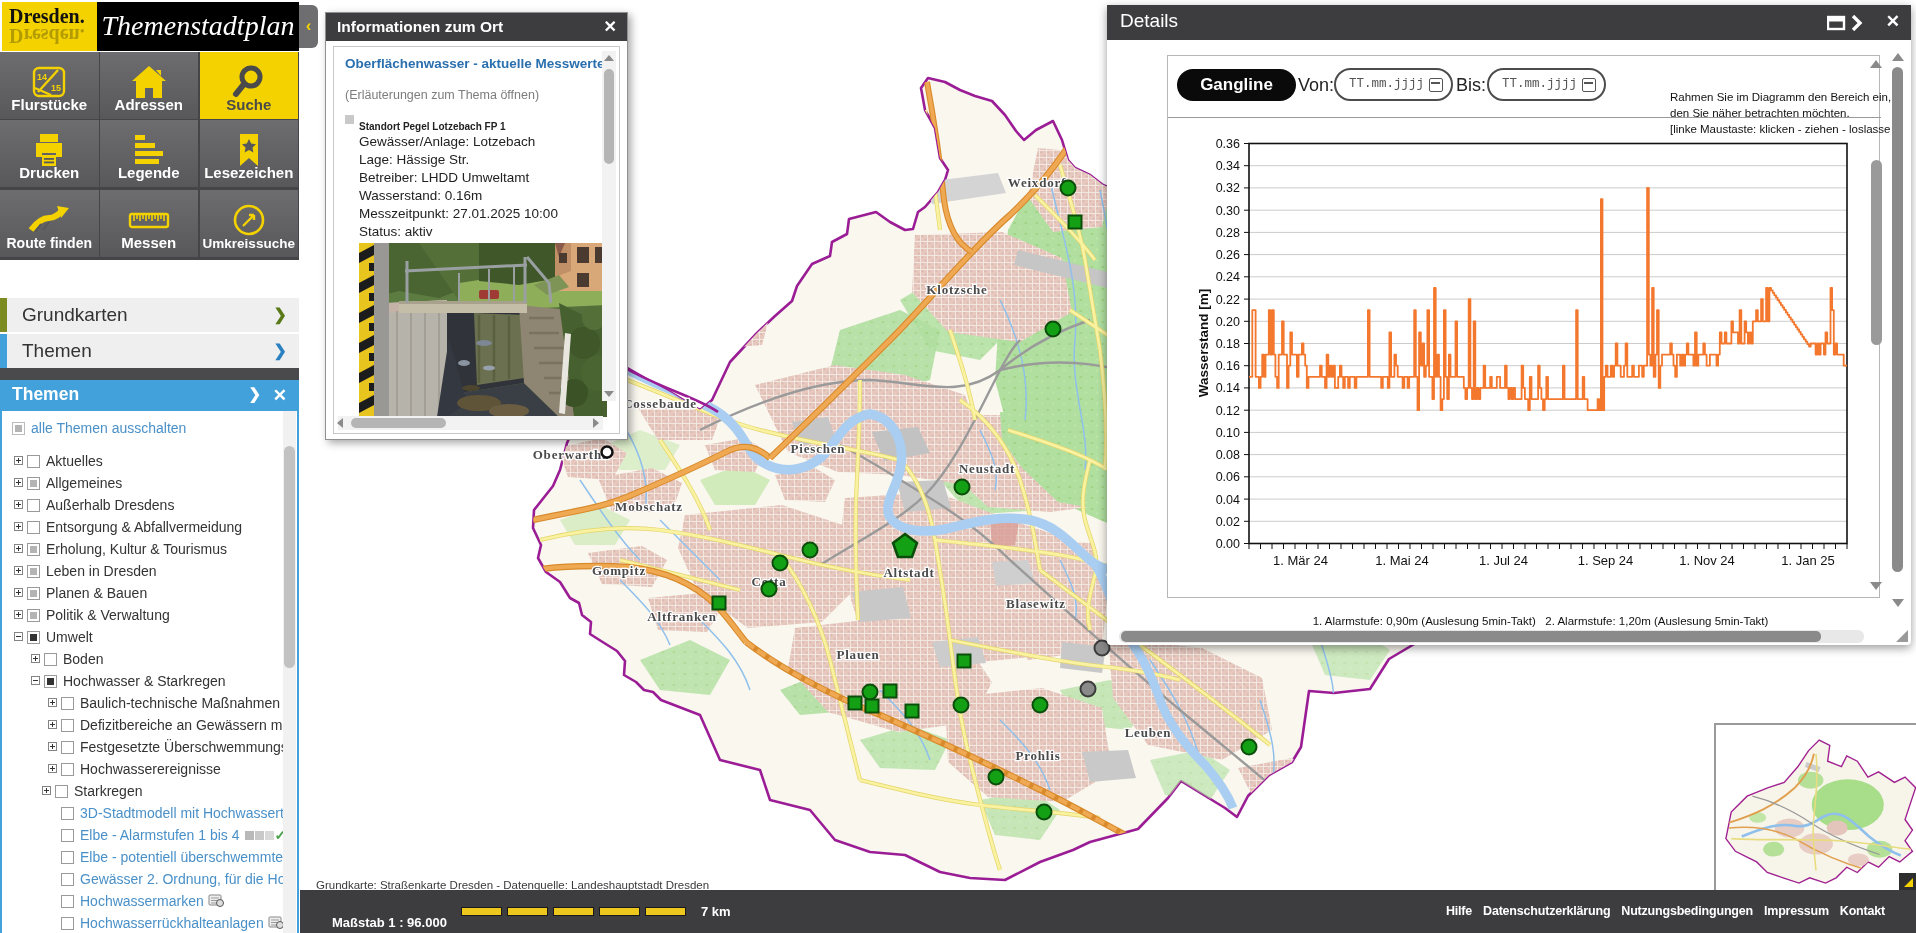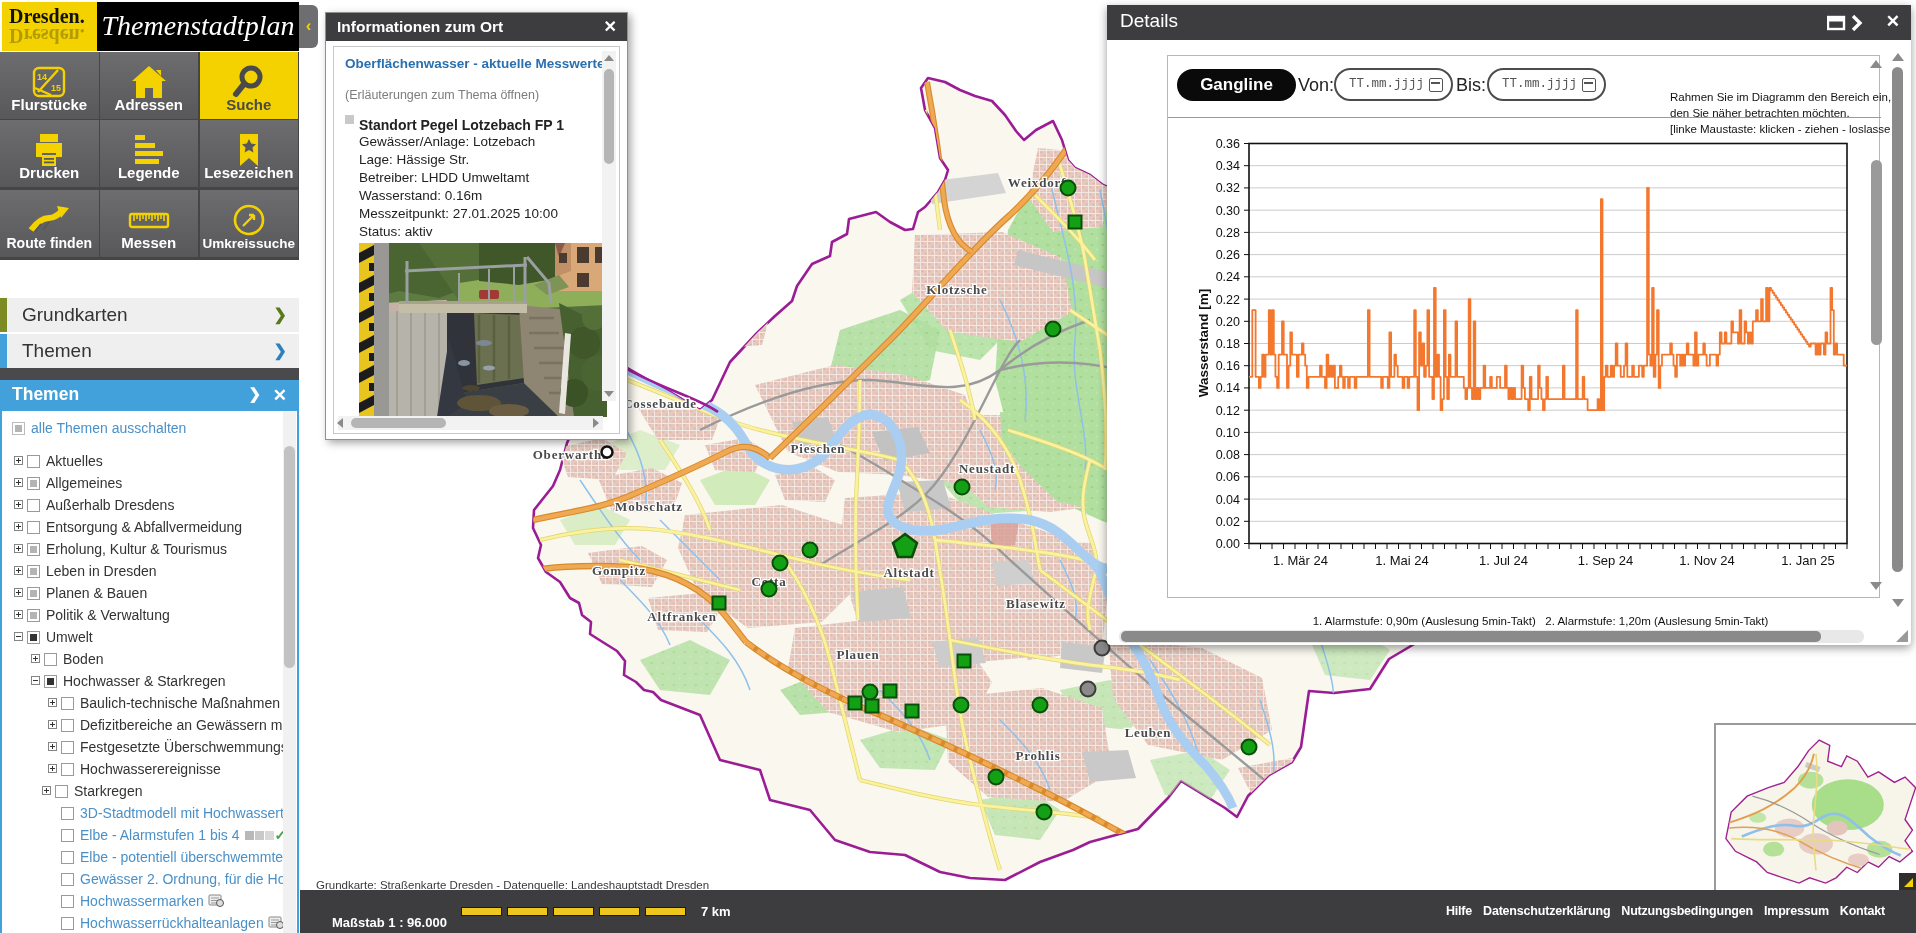--- a/index.html
+++ b/index.html
@@ -473,21 +473,21 @@
           <div class="thumb"></div>
         </div>
 </div>
 </div>
 <div id="pop">
 <div class="hdr">Informationen zum Ort<span class="x">✕</span></div>
 <div class="body">
 <div class="cnt">
 <a class="hl">Oberflächenwasser - aktuelle Messwerte</a>
 <div class="sub" style="margin-top:17px">(Erläuterungen zum Thema öffnen)</div>
-<div style="margin-top:13px"><span style="display:inline-block;width:9px;height:9px;background:#c9c9c9;margin-right:5px;vertical-align:6px"></span><b style="font-size:14px">Standort Pegel Lotzebach FP 1</b></div>
+<div style="margin-top:13px"><span style="display:inline-block;width:9px;height:9px;background:#c9c9c9;margin-right:5px;vertical-align:6px"></span><b style="font-size:10px">Standort Pegel Lotzebach FP 1</b></div>
 <div class="ln" style="padding-left:14px">Gewässer/Anlage: Lotzebach<br>
 Lage: Hässige Str.<br>
 Betreiber: LHDD Umweltamt<br>
 Wasserstand: 0.16m<br>
 Messzeitpunkt: 27.01.2025 10:00<br>
 Status: aktiv</div>
 <svg width="248" height="174" viewBox="0 0 248 174" style="margin-left:14px;margin-top:2px">
 <rect width="248" height="174" fill="#55703c"></rect>
 <rect x="0" y="0" width="248" height="62" fill="#5d7c42"></rect>
 <path d="M0 0 H120 V40 L80 55 L40 48 L0 58 Z" fill="#4a6432"></path>

